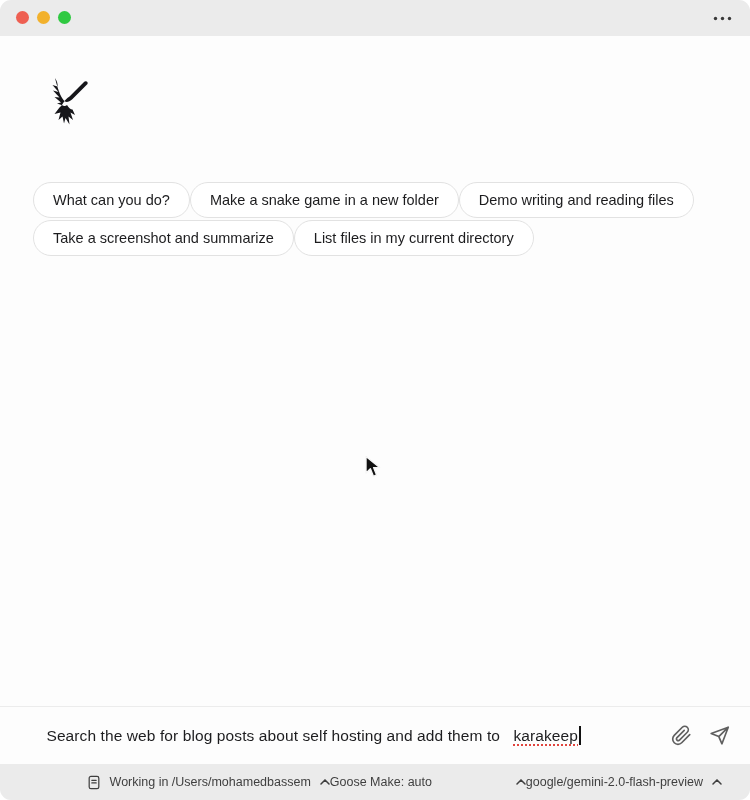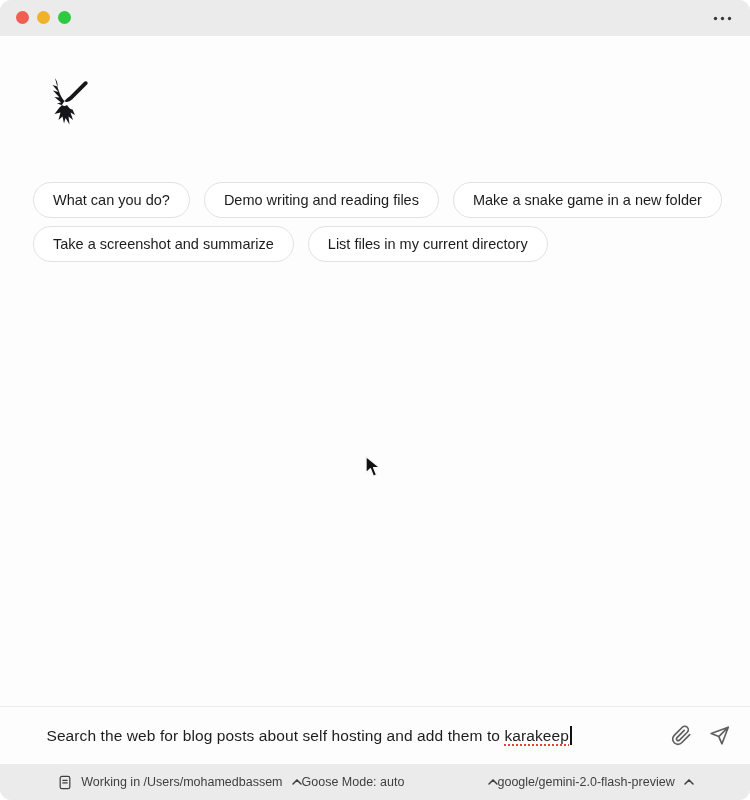--- a/index.html
+++ b/index.html
@@ -31,21 +31,21 @@
     background: none; border: none; cursor: pointer;
     display: flex; align-items: center; height: 16px;
   }
 
   
   .main { flex: 1 1 auto; position: relative; background: #fdfdfd; }
 
   .goose-logo { position: absolute; left: 42px; top: 40px; width: 50px; height: 52px; }
 
   .suggestions { position: absolute; left: 33px; top: 146px; right: 20px; }
-  .suggestion-row { display: flex; gap: 14px; margin-bottom: 8px; flex-wrap: nowrap; }
+  .suggestion-row { display: flex; gap: 0; margin-bottom: 2px; flex-wrap: nowrap; }
   .pill {
     height: 36px;
     padding: 0 19px;
     background: #ffffff;
     border: 1px solid #e2e2e2;
     border-radius: 18px;
     font-family: "Liberation Sans", sans-serif;
     font-size: 14.5px;
     color: #1c1c1e;
     white-space: nowrap;
@@ -69,38 +69,39 @@
     color: #1d1d1f;
     white-space: pre;
     overflow: hidden;
     cursor: text;
     letter-spacing: 0.1px;
   }
   .misspelled {
     text-decoration: underline dotted #e1453e;
     text-decoration-thickness: 1.5px;
     text-underline-offset: 3px;
+    margin-left: 9px;
   }
   .caret {
     display: inline-block;
     width: 1.5px; height: 19px;
     background: #111;
     vertical-align: -4px;
     margin-left: 1px;
     animation: blink 1.1s steps(1) infinite;
   }
   @keyframes blink { 50% { opacity: 0; } }
   .input-actions { display: flex; align-items: center; gap: 13px; margin-left: 14px; }
   .icon-btn { background: none; border: none; padding: 2px; cursor: pointer; display: flex; align-items: center; }
 
   
   .statusbar {
     flex: 0 0 36px; height: 36px;
     background: #ebebeb;
-    display: flex; align-items: center; justify-content: center;
+    display: flex; align-items: center; justify-content: flex-end;
     padding: 0 28px 0 30px;
     font-size: 12.5px;
     color: #3f3f3f;
   }
   .status-group {
     display: flex; align-items: center; gap: 9px;
     background: none; border: none; cursor: pointer;
     font-family: "Liberation Sans", sans-serif;
     font-size: 12.5px; color: #3f3f3f;
     white-space: nowrap;
@@ -141,22 +142,22 @@
         C23 24 25 22 27.5 20.5
         L41.5 6.5
         C43.5 4 46.5 5.5 45.5 8 L44 9.5 L30 23.5
         C27.5 25.5 25 26.5 23 25.5
         C19.5 22.5 16.5 16 13 2 Z"></path>
     </svg>
 
     <div class="suggestions">
       <div class="suggestion-row">
         <button class="pill">What can you do?</button>
+        <button class="pill">Make a snake game in a new folder</button>
         <button class="pill">Demo writing and reading files</button>
-        <button class="pill">Make a snake game in a new folder</button>
       </div>
       <div class="suggestion-row">
         <button class="pill">Take a screenshot and summarize</button>
         <button class="pill">List files in my current directory</button>
       </div>
     </div>
 
     <svg class="mouse-cursor" width="19" height="24" viewBox="0 0 19 24">
       <path d="M2 1.5 L2 18 L6.4 13.8 L9.4 21.3 L12.6 19.9 L9.6 12.6 L15.6 12.4 Z" fill="#111111" stroke="#f5f5f5" stroke-width="1.4" stroke-linejoin="round"></path>
     </svg>
@@ -188,21 +189,21 @@
         <rect x="2.5" y="1.5" width="11" height="14" rx="2"></rect>
         <path d="M5.5 6h5 M5.5 9h5"></path>
       </svg>
       <span class="status-label">Working in /Users/mohamedbassem</span>
       <svg width="10" height="6" viewBox="0 0 10 6" fill="none" stroke="#3f3f3f" stroke-width="1.5" stroke-linecap="round">
         <path d="M1 5 L5 1 L9 5"></path>
       </svg>
     </button>
 
     <button class="status-group mode">
-      <span class="status-label">Goose Mode: auto</span>
+      <span class="status-label">Goose Make: auto</span>
       <svg width="10" height="6" viewBox="0 0 10 6" fill="none" stroke="#3f3f3f" stroke-width="1.5" stroke-linecap="round">
         <path d="M1 5 L5 1 L9 5"></path>
       </svg>
     </button>
 
     <button class="status-group">
       <span class="status-label">google/gemini-2.0-flash-preview</span>
       <svg width="10" height="6" viewBox="0 0 10 6" fill="none" stroke="#3f3f3f" stroke-width="1.5" stroke-linecap="round">
         <path d="M1 5 L5 1 L9 5"></path>
       </svg>

